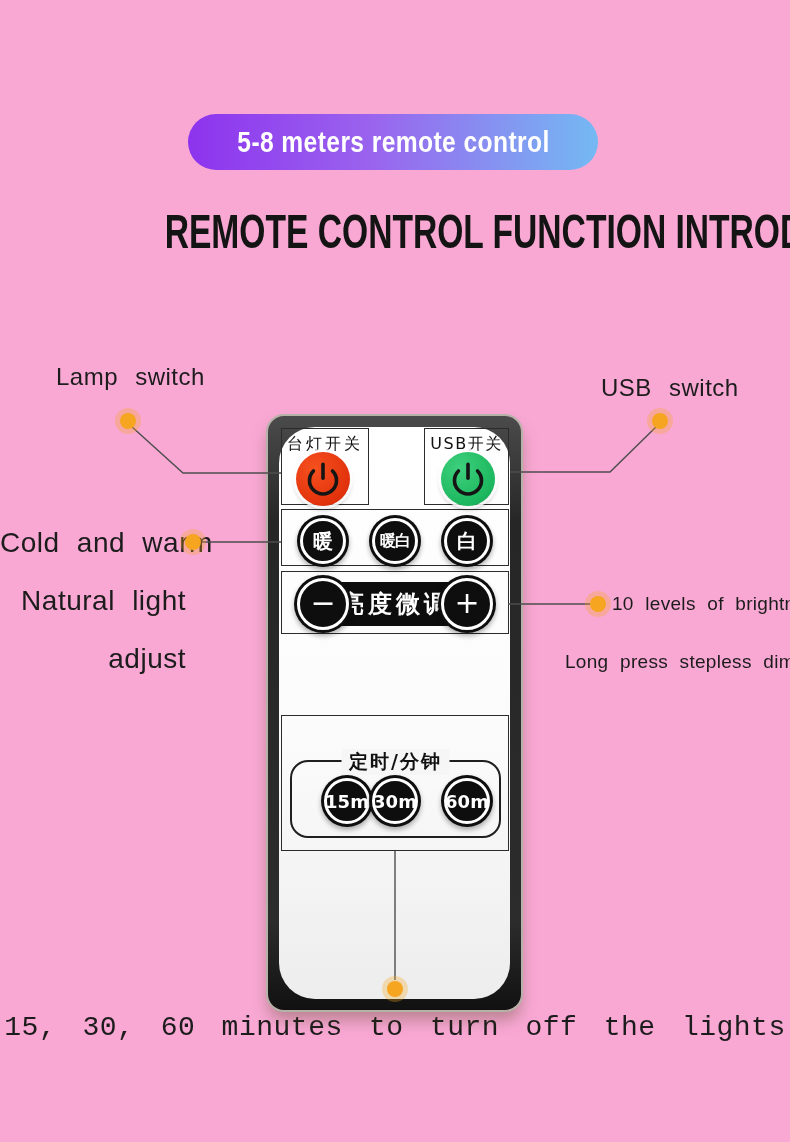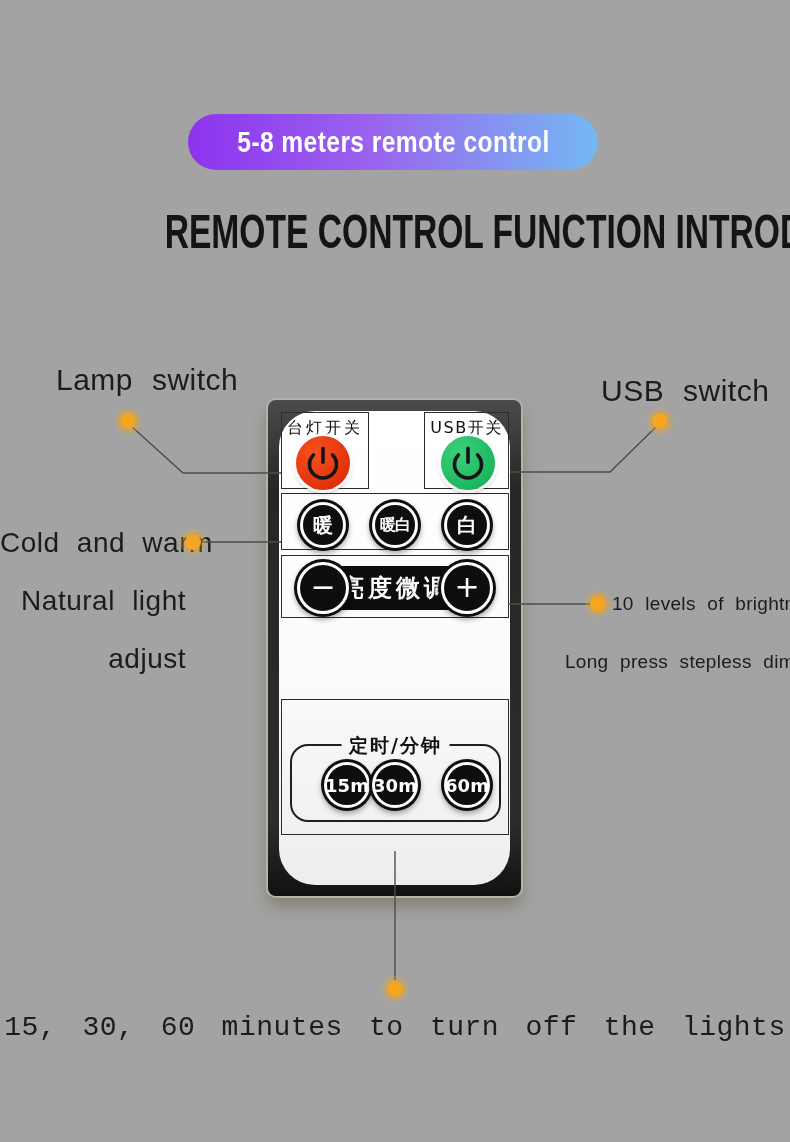--- a/index.html
+++ b/index.html
@@ -1,46 +1,46 @@
 <!DOCTYPE html>
 <html><head>
 <meta charset="utf-8">
 <style>
   * { margin:0; padding:0; box-sizing:border-box; }
   html,body { width:790px; }
   body { font-family:"Liberation Sans", sans-serif; }
-  .page { position:relative; width:790px; height:1142px; background:#a3a3a3; overflow:hidden; }
+  .page { position:relative; width:790px; height:1142px; background:#f9a8d4; overflow:hidden; }
 
   
   .badge { position:absolute; left:188px; top:114px; width:410px; height:56px;
            border-radius:28px; background:linear-gradient(90deg,#8d33ee 0%,#9a64ee 45%,#74b9f3 100%);
            display:flex; align-items:center; justify-content:center; }
   .badge span { color:#fff; font-weight:bold; font-size:30px; white-space:nowrap;
                 display:inline-block; transform:scaleX(0.82); letter-spacing:0.5px; }
 
   
   .title-wrap { position:absolute; left:0; top:204px; width:790px; text-align:center; }
   .title-wrap span { display:inline-block; font-size:48px; font-weight:bold; color:#141414;
                      white-space:nowrap; transform:scaleX(0.70); letter-spacing:0px; }
 
   
   .co { position:absolute; color:#1c1c1c; white-space:nowrap; }
-  .co.big { font-size:30px; letter-spacing:0.5px; word-spacing:10px; }
+  .co.big { font-size:24px; letter-spacing:0.5px; word-spacing:10px; }
   .co.med { font-size:28px; letter-spacing:0.5px; word-spacing:9px; }
   .co.small { font-size:19px; letter-spacing:0.3px; word-spacing:6px; }
   .left-block { text-align:right; width:186px; left:0; }
   .note-center { left:0; width:790px; text-align:center; }
 
   
   .overlay { position:absolute; left:0; top:0; z-index:6; pointer-events:none; }
 
   
-  .remote { position:absolute; left:268px; top:400px; width:253px; height:496px;
+  .remote { position:absolute; left:268px; top:416px; width:253px; height:594px;
             background:linear-gradient(180deg,#4b4b4b,#262626 18%,#2c2c2c 85%,#111);
-            border-radius:8px; z-index:2;
+            border-radius:16px; z-index:2;
             box-shadow:0 0 0 2px #b5b2a8, 0 10px 16px rgba(70,60,20,0.35); }
   .face { position:absolute; left:11px; top:11px; right:11px; bottom:11px;
           background:linear-gradient(180deg,#ffffff 0%,#fbfbfb 55%,#ededed 100%);
           border-radius:36px; }
   .sec { position:absolute; border:1.5px solid #2b2b2b; background:transparent; }
   .sec-label { position:absolute; left:0; right:0; top:5px; text-align:center;
                font-size:16px; letter-spacing:3px; color:#111;
                font-family:"DejaVu Sans", sans-serif; }
   .sec-label.usb { letter-spacing:1.5px; }
 

